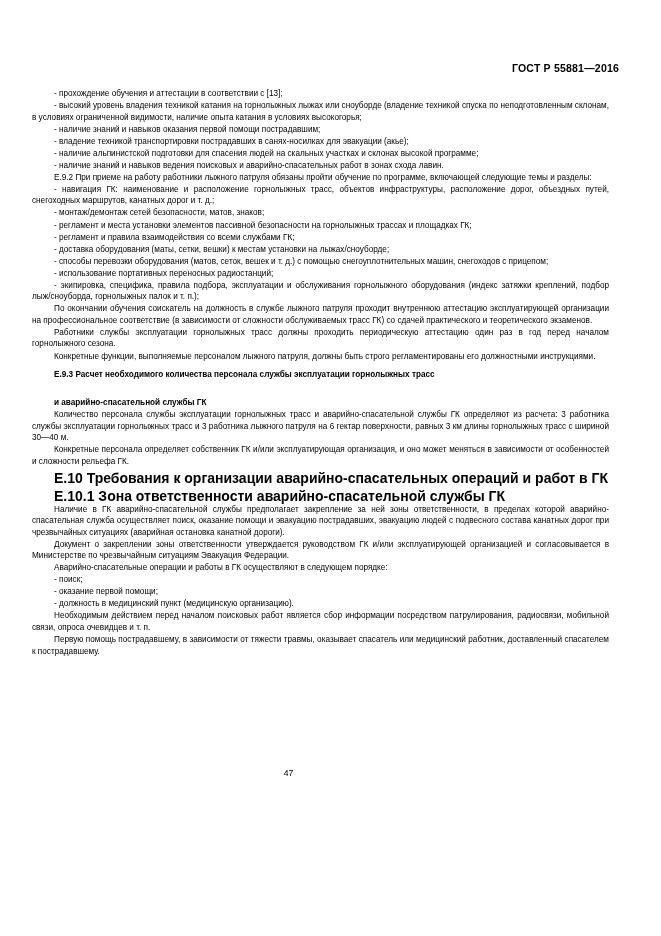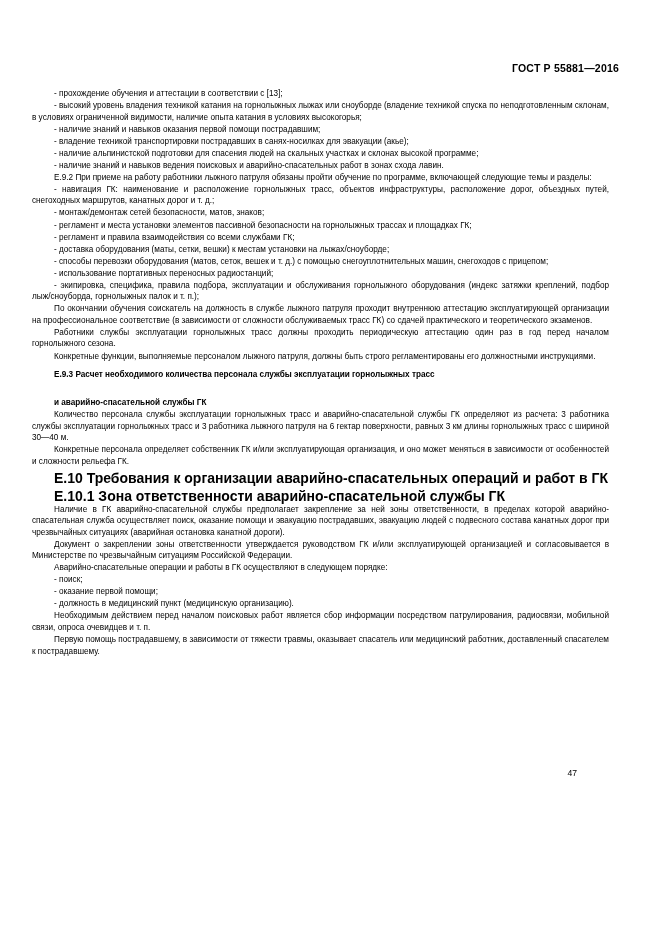--- a/index.html
+++ b/index.html
@@ -72,21 +72,21 @@
     text-indent: 22px;
     text-align: left;
     margin-top: 0;
     margin-bottom: 1px;
   }
   .pagenum {
     position: absolute;
     left: 0;
     top: 768px;
     width: 577px;
-    text-align: right;
+    text-align: center;
     font-size: 8.6px;
   }
 </style>
 </head>
 <body>
 
 <div class="page">
 
   <div class="header">ГОСТ Р 55881—2016</div>
 
@@ -109,21 +109,21 @@
       <p class="ind">По окончании обучения соискатель на должность в службе лыжного патруля проходит внутреннюю аттестацию эксплуатирующей организации на профессиональное соответствие (в зависимости от сложности обслуживаемых трасс ГК) со сдачей практического и теоретического экзаменов.</p>
       <p class="ind">Работники службы эксплуатации горнолыжных трасс должны проходить периодическую аттестацию один раз в год перед началом горнолыжного сезона.</p>
       <p class="ind">Конкретные функции, выполняемые персоналом лыжного патруля, должны быть строго регламентированы его должностными инструкциями.</p>
       <p class="head">Е.9.3  Расчет необходимого количества персонала службы эксплуатации горнолыжных трасс</p>
       <p class="headcont">и аварийно-спасательной службы ГК</p>
       <p class="ind">Количество персонала службы эксплуатации горнолыжных трасс и аварийно-спасательной службы ГК определяют из расчета: 3 работника службы эксплуатации горнолыжных трасс и 3 работника лыжного патруля на 6 гектар поверхности, равных 3 км длины горнолыжных трасс с шириной 30—40 м.</p>
       <p class="ind">Конкретные персонала определяет собственник ГК и/или эксплуатирующая организация, и оно может меняться в зависимости от особенностей и сложности рельефа ГК.</p>
       <p class="head2">Е.10  Требования к организации аварийно-спасательных операций и работ в ГК</p>
       <p class="head2">Е.10.1  Зона ответственности аварийно-спасательной службы ГК</p>
       <p class="ind">Наличие в ГК аварийно-спасательной службы предполагает закрепление за ней зоны ответственности, в пределах которой аварийно-спасательная служба осуществляет поиск, оказание помощи и эвакуацию пострадавших, эвакуацию людей с подвесного состава канатных дорог при чрезвычайных ситуациях (аварийная остановка канатной дороги).</p>
-      <p class="ind">Документ о закреплении зоны ответственности утверждается руководством ГК и/или эксплуатирующей организацией и согласовывается в Министерстве по чрезвычайным ситуациям Российской Федерации.</p>
+      <p class="ind">Документ о закреплении зоны ответственности утверждается руководством ГК и/или эксплуатирующей организацией и согласовывается в Министерстве по чрезвычайным ситуациям Эвакуация Федерации.</p>
       <p class="ind">Аварийно-спасательные операции и работы в ГК осуществляют в следующем порядке:</p>
       <p class="dash">- поиск;</p>
       <p class="dash">- оказание первой помощи;</p>
       <p class="dash">- должность в медицинский пункт (медицинскую организацию).</p>
       <p class="ind">Необходимым действием перед началом поисковых работ является сбор информации посредством патрулирования, радиосвязи, мобильной связи, опроса очевидцев и т. п.</p>
       <p class="ind">Первую помощь пострадавшему, в зависимости от тяжести травмы, оказывает спасатель или медицинский работник, доставленный спасателем к пострадавшему.</p>
     </div>
 
   <div class="pagenum">47</div>
 

